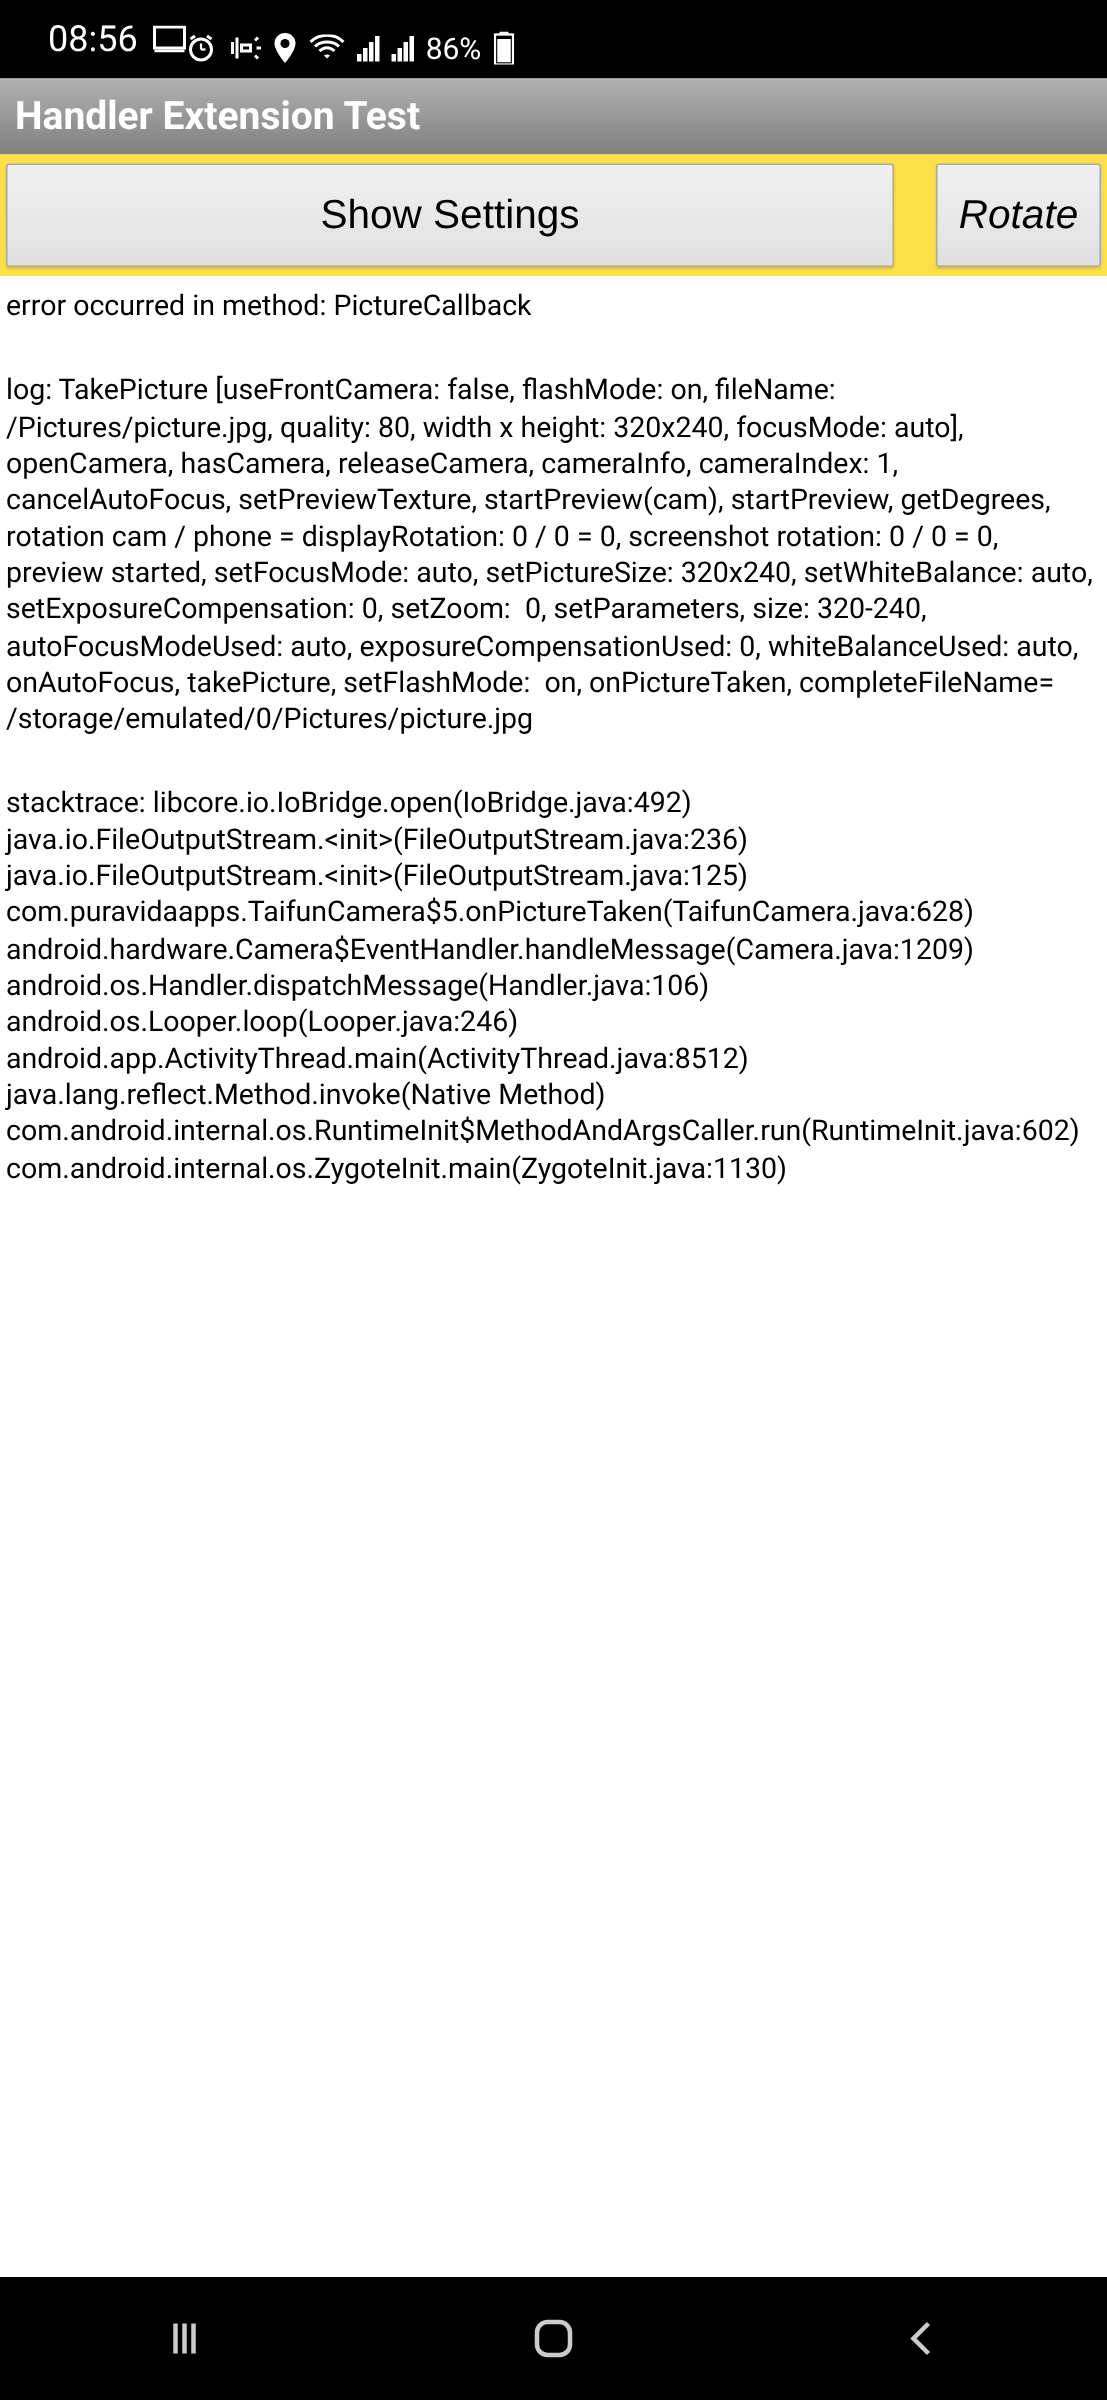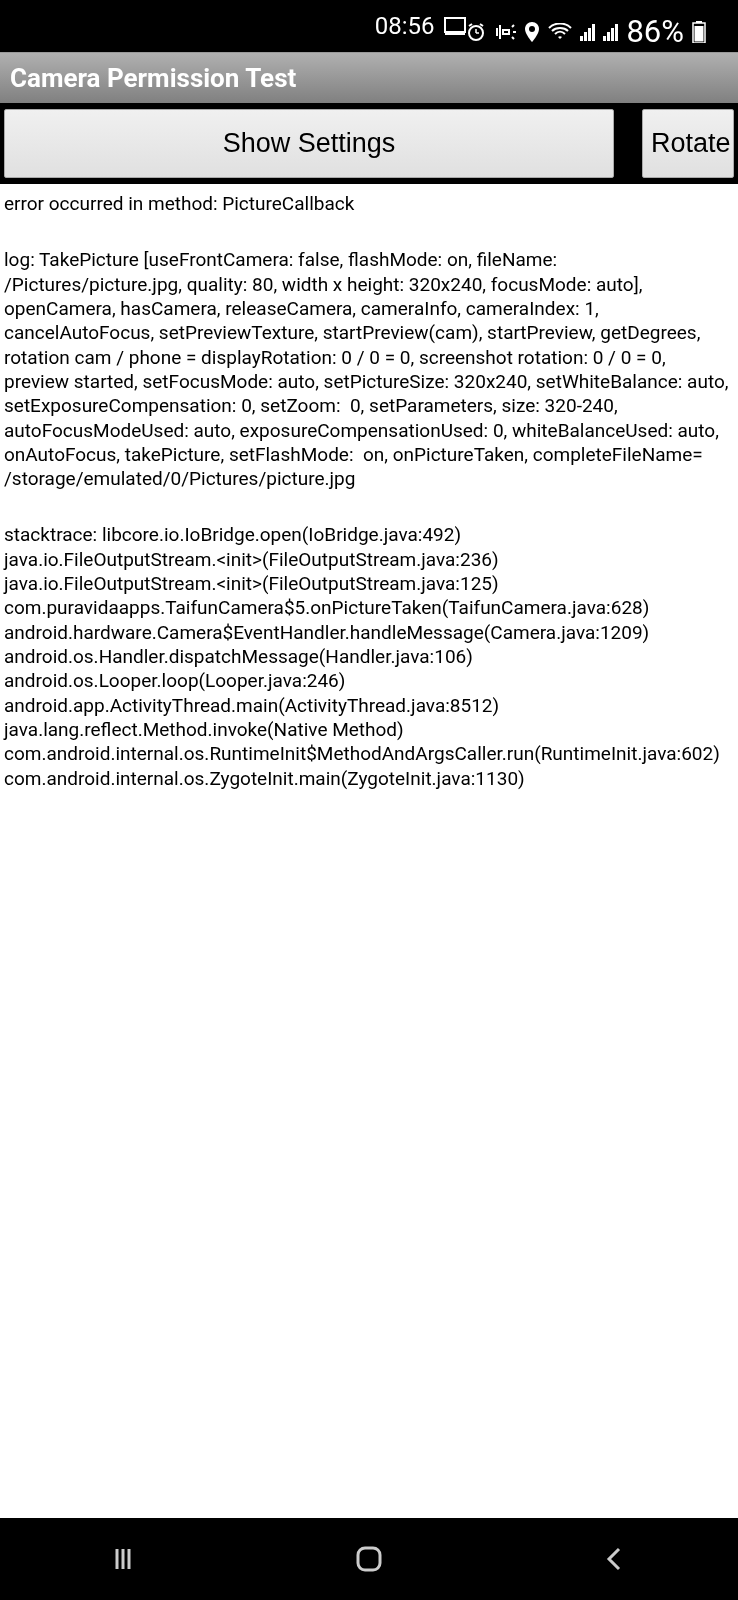--- a/index.html
+++ b/index.html
@@ -12,72 +12,73 @@
       height: 1600px;
       font-family: -apple-system, BlinkMacSystemFont, "Segoe UI", Roboto, Arial, sans-serif;
       background: #ffffff;
       overflow: hidden;
       position: relative;
     }
     .status-bar {
       background: #000000;
       height: 52px;
       display: flex;
-      justify-content: flex-end;
+      justify-content: flex-start;
       align-items: center;
       padding: 0 32px 0 32px;
       color: #ffffff;
       font-size: 24px;
     }
     .status-left {
       display: flex;
       align-items: center;
       gap: 10px;
     }
     .status-right {
       display: flex;
       align-items: center;
       gap: 8px;
-      font-size: 31px;
+      font-size: 20px;
       margin-top: 11px;
     }
     .status-icon {
       display: inline-flex;
       align-items: center;
       justify-content: center;
     }
     .app-title-bar {
       background: linear-gradient(to bottom, #b0b0b0, #808080);
       color: #ffffff;
       padding: 10px 10px;
       font-size: 26px;
       font-weight: bold;
       border-top: 1px solid #999;
     }
     .button-row {
       display: flex;
       gap: 28px;
       padding: 6px 4px;
-      background: #000000;
+      background: #fde047;
     }
     .app-button {
       flex: 1;
       background: linear-gradient(to bottom, #f0f0f0, #e0e0e0);
       border: 1px solid #aaa;
       border-radius: 2px;
       font-size: 27px;
       color: #000000;
       padding: 18px 8px;
       text-align: center;
       cursor: pointer;
       box-shadow: 0 1px 2px rgba(0,0,0,0.15);
     }
     .app-button.rotate {
       flex: 0 0 auto;
-      width: 92px;
+      width: 110px;
+      font-style: italic;
     }
     .content-area {
       padding: 8px 4px 4px 4px;
       font-size: 19px;
       line-height: 1.28;
       color: #000000;
       word-wrap: break-word;
       overflow-wrap: break-word;
     }
     .content-block {
@@ -173,21 +174,21 @@
       <svg width="14" height="22" viewBox="0 0 14 22">
         <rect x="4" y="0" width="6" height="2" fill="#ffffff"></rect>
         <rect x="1" y="2" width="12" height="20" fill="none" stroke="#ffffff" stroke-width="1.5"></rect>
         <rect x="2.5" y="5" width="9" height="15.5" fill="#ffffff"></rect>
       </svg>
     </span>
   </div>
 </div>
 
 <div class="app-title-bar">
-  <span>Camera Permission Test</span>
+  <span>Handler Extension Test</span>
 </div>
 
 <div class="button-row">
   <button class="app-button">Show Settings</button>
   <button class="app-button rotate">Rotate</button>
 </div>
 
 <div class="content-area">
   <div class="content-block">error occurred in method: PictureCallback</div>
   <div class="content-block">log: TakePicture [useFrontCamera: false, flashMode: on, fileName: /Pictures/picture.jpg, quality: 80, width x height: 320x240, focusMode: auto], openCamera, hasCamera, releaseCamera, cameraInfo, cameraIndex: 1, cancelAutoFocus, setPreviewTexture, startPreview(cam), startPreview, getDegrees, rotation cam / phone = displayRotation: 0 / 0 = 0, screenshot rotation: 0 / 0 = 0, preview started, setFocusMode: auto, setPictureSize: 320x240, setWhiteBalance: auto, setExposureCompensation: 0, setZoom:  0, setParameters, size: 320-240, autoFocusModeUsed: auto, exposureCompensationUsed: 0, whiteBalanceUsed: auto, onAutoFocus, takePicture, setFlashMode:  on, onPictureTaken, completeFileName= /storage/emulated/0/Pictures/picture.jpg</div>

